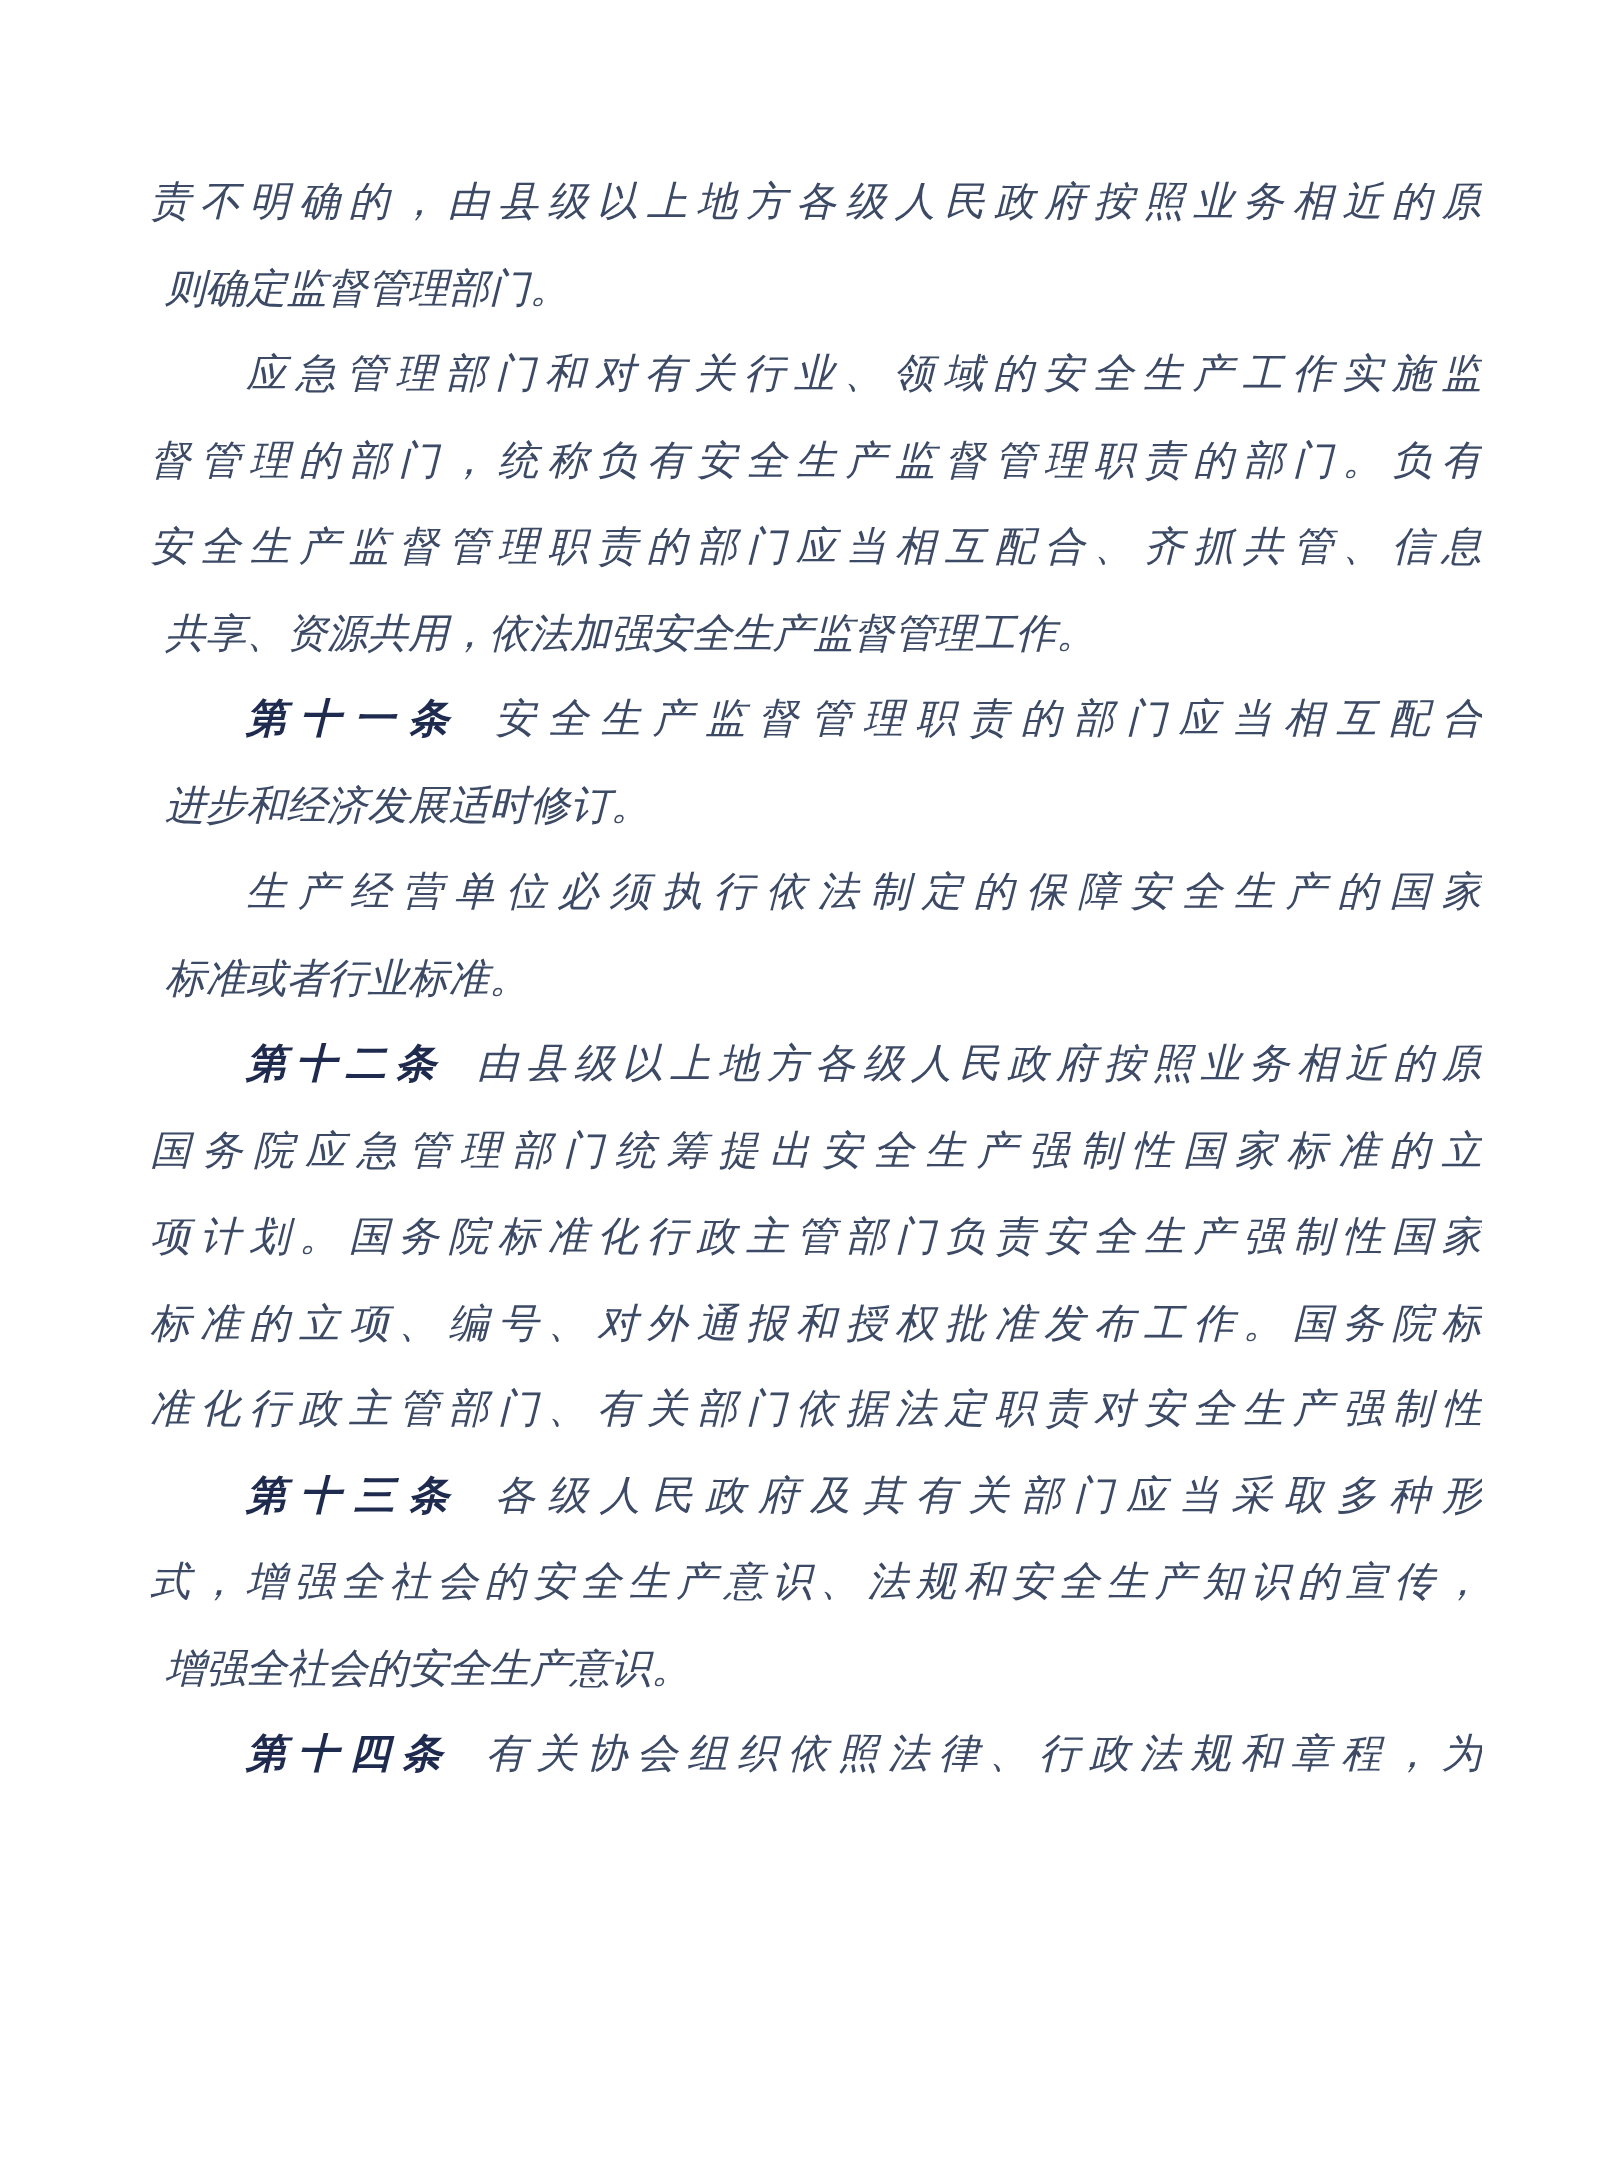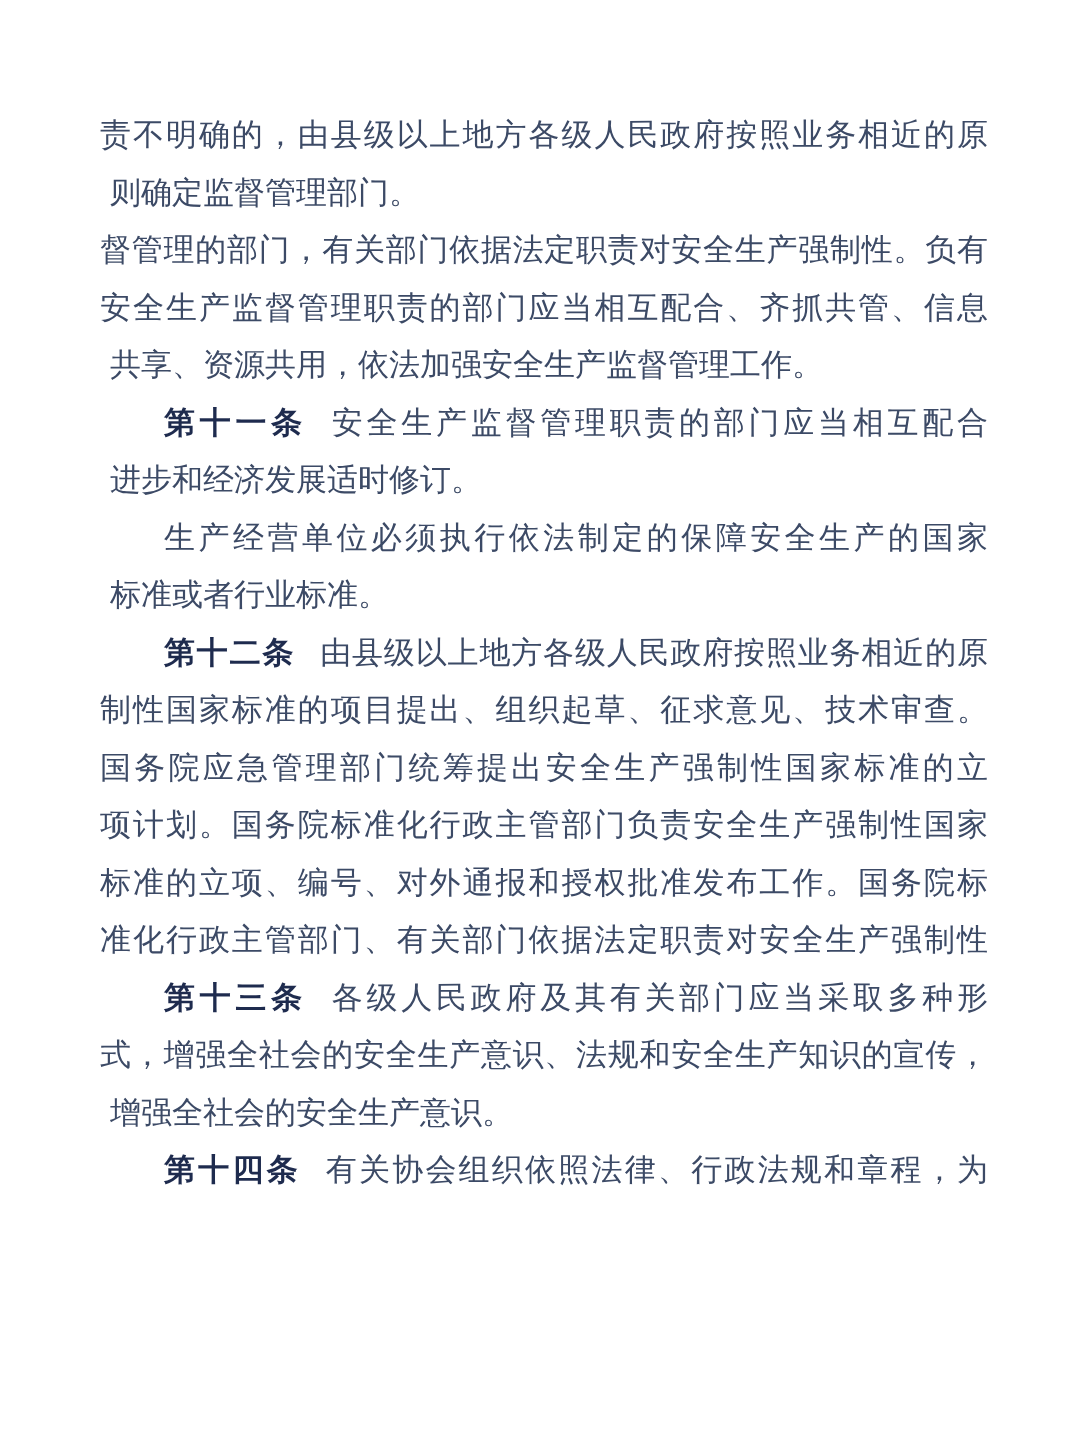--- a/index.html
+++ b/index.html
@@ -14,27 +14,28 @@
     background: #ffffff;
     box-sizing: border-box;
     padding: 106px 0 0 100px;
     overflow: hidden;
   }
   .line {
     width: 888px;
     height: 57.5px;
     line-height: 57.5px;
     font-family: "Liberation Serif", serif;
-    font-size: 31px;
+    font-size: 27px;
     color: #3c4a66;
     text-align: justify;
     text-align-last: justify;
     text-justify: inter-character;
     overflow: hidden;
     white-space: normal;
+    font-style: italic;
   }
   .line.end {
     text-align-last: left;
     margin-left: 10px;
   }
   .line.indent {
     width: 824px;
     padding-left: 64px;
   }
   .art {
@@ -45,29 +46,29 @@
     letter-spacing: 1px;
     margin-top: 24px;
   }
 </style>
 </head>
 <body>
 
 <div class="page">
   <div class="line"><span>责不明确的，由县级以上地方各级人民政府按照业务相近的原</span></div>
   <div class="line end"><span>则确定监督管理部门。</span></div>
-  <div class="line"><span>督管理的部门，有关部门依据法定职责对安全生产强制性。负有</span></div>
+  <div class="line indent"><span>应急管理部门和对有关行业、领域的安全生产工作实施监</span></div>
+  <div class="line"><span>督管理的部门，统称负有安全生产监督管理职责的部门。负有</span></div>
   <div class="line"><span>安全生产监督管理职责的部门应当相互配合、齐抓共管、信息</span></div>
   <div class="line end"><span>共享、资源共用，依法加强安全生产监督管理工作。</span></div>
   <div class="line indent"><b class="art">第十一条</b><span>安全生产监督管理职责的部门应当相互配合</span></div>
   <div class="line end"><span>进步和经济发展适时修订。</span></div>
   <div class="line indent"><span>生产经营单位必须执行依法制定的保障安全生产的国家</span></div>
   <div class="line end"><span>标准或者行业标准。</span></div>
   <div class="line indent"><b class="art">第十二条</b><span>由县级以上地方各级人民政府按照业务相近的原</span></div>
-  <div class="line"><span>制性国家标准的项目提出、组织起草、征求意见、技术审查。</span></div>
   <div class="line"><span>国务院应急管理部门统筹提出安全生产强制性国家标准的立</span></div>
   <div class="line"><span>项计划。国务院标准化行政主管部门负责安全生产强制性国家</span></div>
   <div class="line"><span>标准的立项、编号、对外通报和授权批准发布工作。国务院标</span></div>
   <div class="line"><span>准化行政主管部门、有关部门依据法定职责对安全生产强制性</span></div>
   <div class="line indent"><b class="art">第十三条</b><span>各级人民政府及其有关部门应当采取多种形</span></div>
   <div class="line"><span>式，增强全社会的安全生产意识、法规和安全生产知识的宣传，</span></div>
   <div class="line end"><span>增强全社会的安全生产意识。</span></div>
   <div class="line indent"><b class="art">第十四条</b><span>有关协会组织依照法律、行政法规和章程，为</span></div>
 </div>
 

